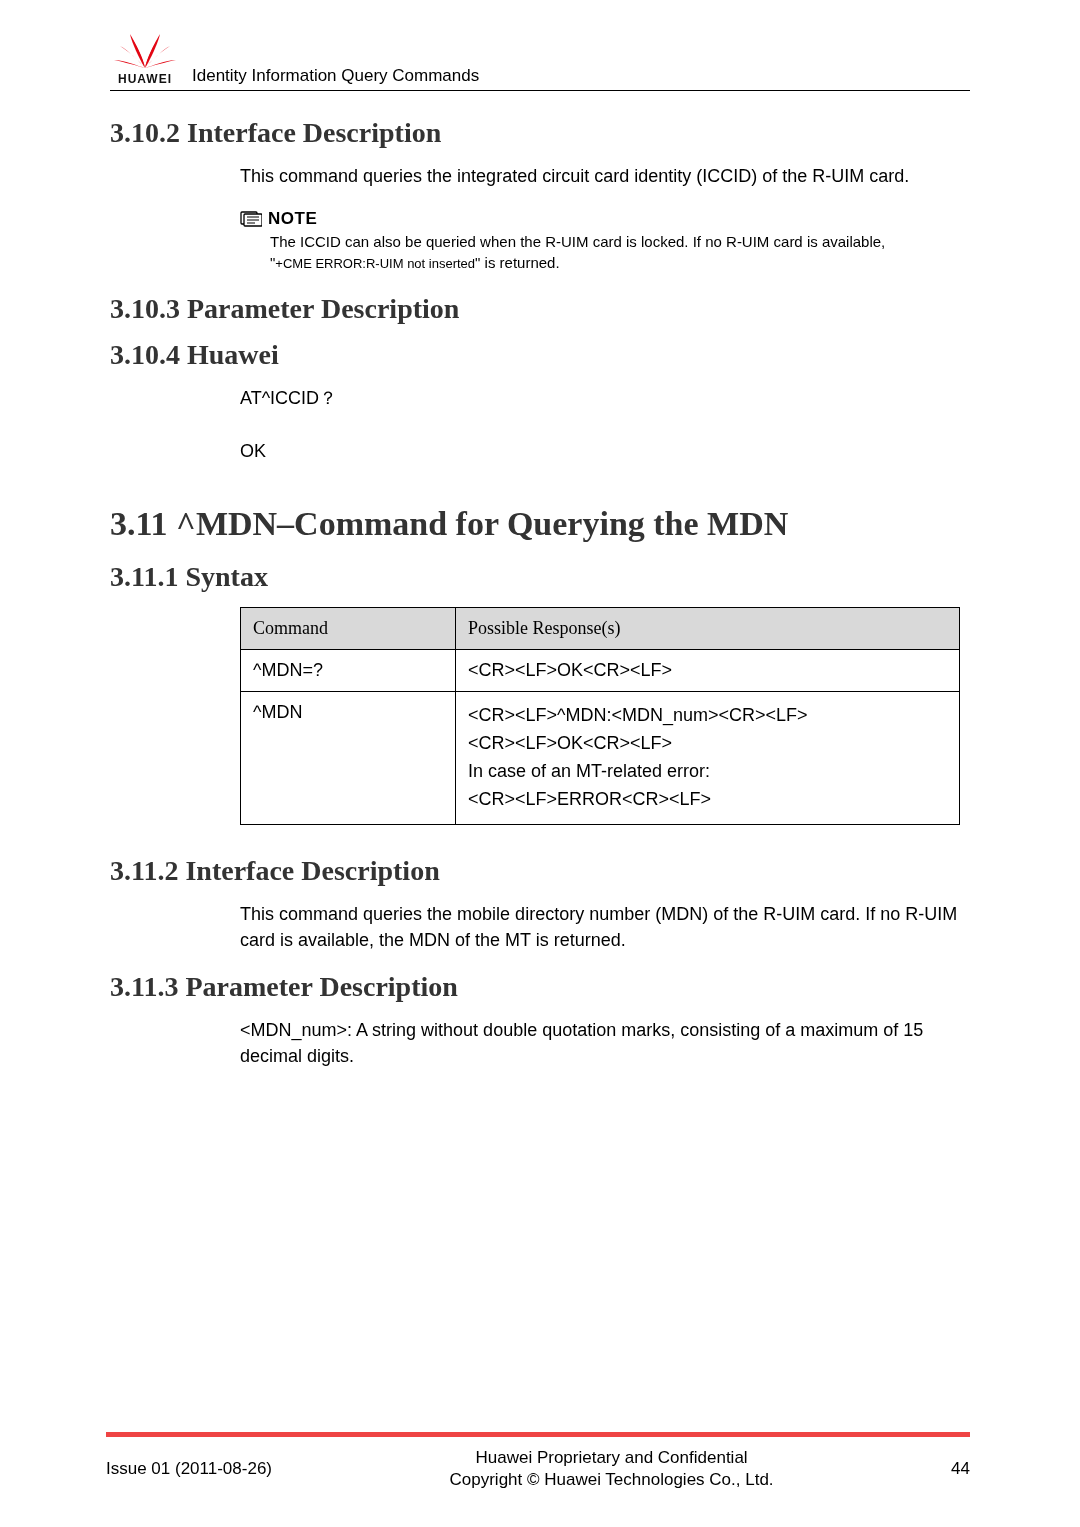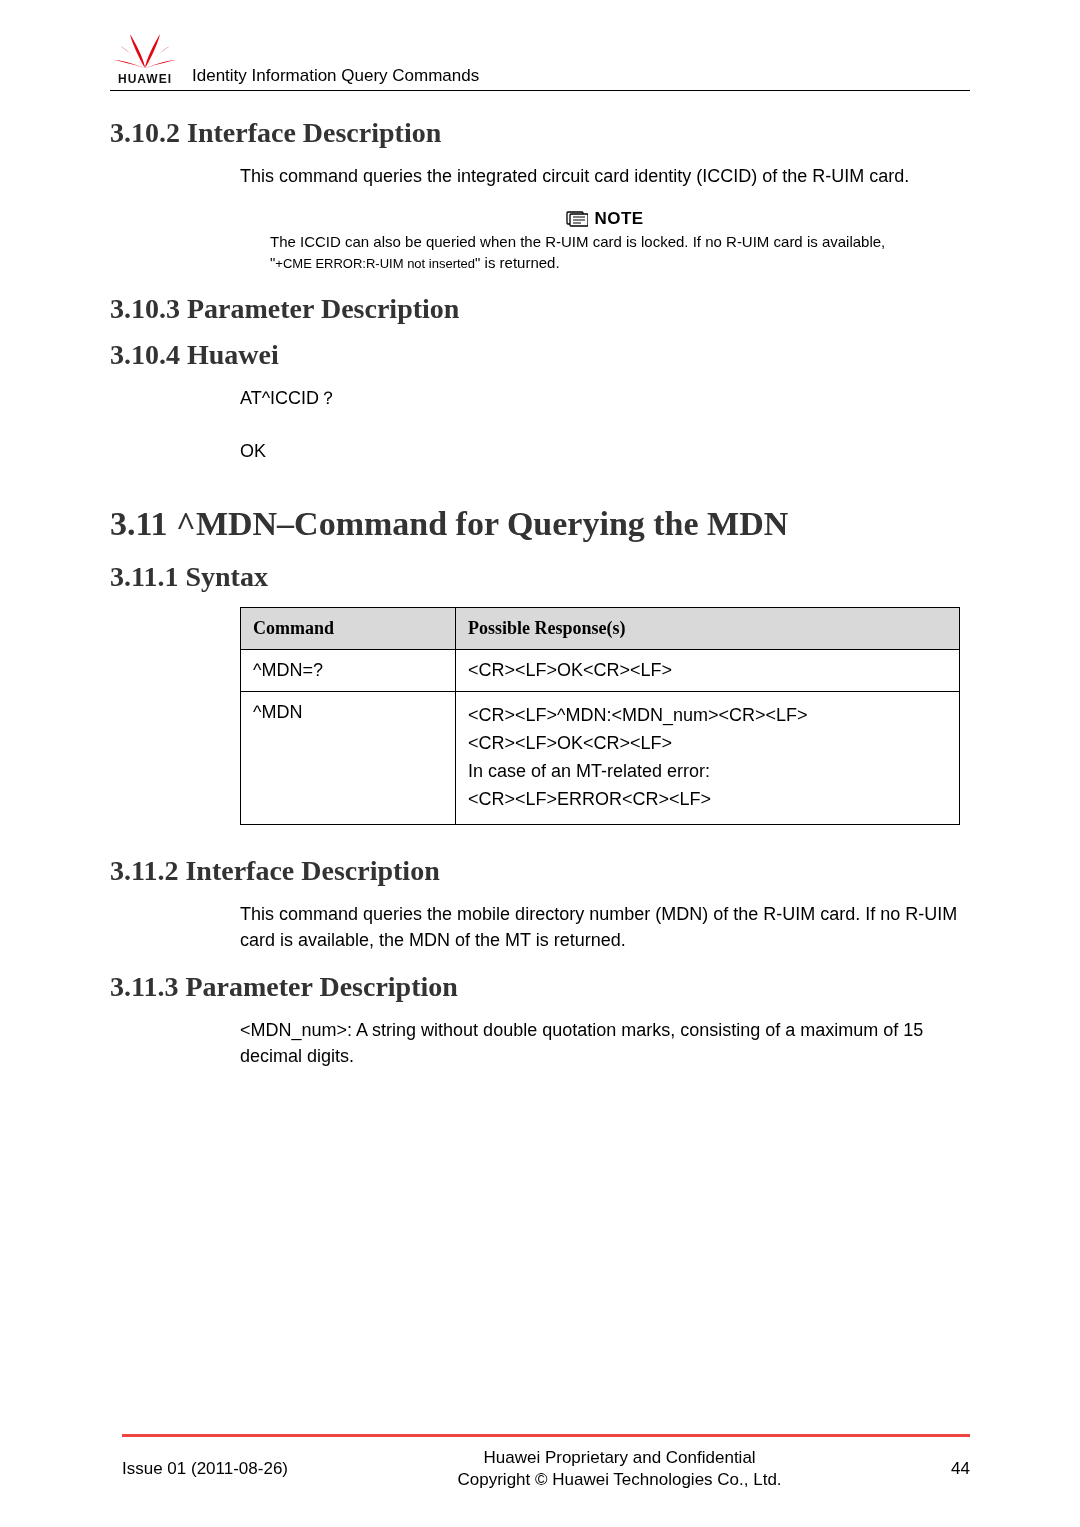--- a/index.html
+++ b/index.html
@@ -75,21 +75,20 @@
     margin-top: 20px;
     margin-bottom: 20px;
   }
   .note-head {
     display: flex;
     align-items: center;
     gap: 6px;
     font-size: 17px;
     font-weight: bold;
     letter-spacing: 0.5px;
-    justify-content: center;
   }
   .note-head svg { flex: 0 0 auto; }
   .note-body {
     font-size: 15px;
     line-height: 1.4;
     margin-left: 30px;
     margin-top: 2px;
     max-width: 700px;
   }
   .note-body .mono-part { font-size: 13px; margin-top: 9px; }
@@ -109,31 +108,31 @@
   }
   table.cmd th, table.cmd td {
     border: 1px solid #000;
     padding: 10px 12px;
     text-align: left;
     vertical-align: top;
   }
   table.cmd th {
     background: #d9d9d9;
     font-family: "Book Antiqua", Palatino, "Palatino Linotype", Georgia, serif;
-    font-weight: bold;
+    font-weight: normal;
   }
   table.cmd td .resp-line { display: block; line-height: 1.55; }
   .col-cmd { width: 215px; }
 
   .footer {
     position: absolute;
-    left: 122px;
+    left: 106px;
     right: 110px;
     bottom: 36px;
-    border-top: 3px solid #ef4444;
+    border-top: 5px solid #ef4444;
     padding-top: 10px;
     display: flex;
     align-items: center;
     font-size: 17px;
   }
   .footer .issue { flex: 0 0 auto; }
   .footer .center {
     flex: 1;
     text-align: center;
     line-height: 1.3;

